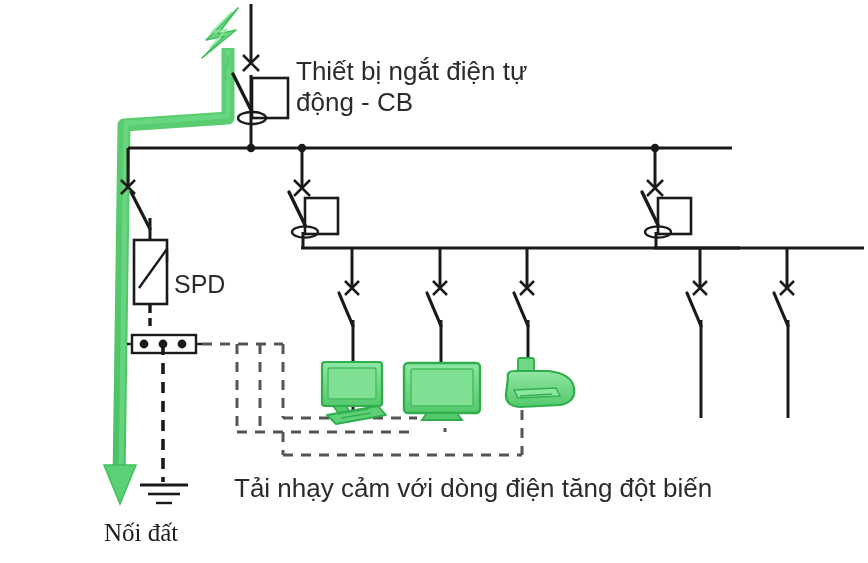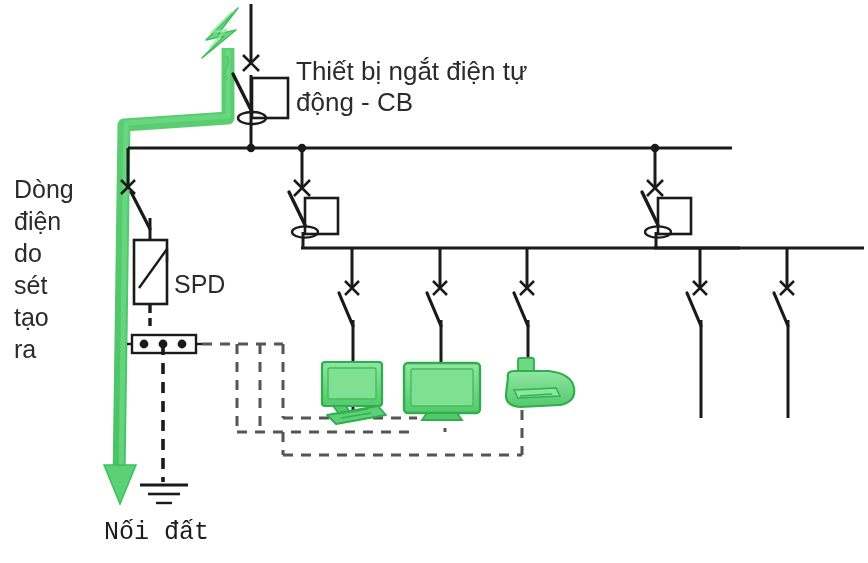--- a/index.html
+++ b/index.html
@@ -46,21 +46,21 @@
   #label-spd {
     left: 174px;
     top: 258px;
     font-size: 25px;
     margin-top: 12px;
   }
   #label-ground {
     left: 104px;
     top: 518px;
     font-size: 25px;
-    font-family: Liberation Mono, monospace;
+    font-family: Liberation Serif, serif;
     color: #1d1d1d;
   }
   #label-loads {
     left: 234px;
     top: 473px;
     font-size: 26px;
   }
 </style>
 </head>
 <body>
@@ -234,25 +234,20 @@
       <line x1="787" y1="248" x2="787" y2="286" stroke="#1a1a1a" stroke-width="3"></line>
       <path d="M780 281 L794 295 M794 281 L780 295" stroke="#1a1a1a" stroke-width="2.5"></path>
       <path d="M774 293 L788 326" stroke="#1a1a1a" stroke-width="3.2" stroke-linecap="round"></path>
       <line x1="788" y1="320" x2="788" y2="418" stroke="#1a1a1a" stroke-width="3"></line>
     </g>
   </svg>
 
   <div class="lbl" id="label-cb">Thiết bị ngắt điện tự
 động - CB</div>
 
-  <div class="lbl" id="label-lightning">Dòng
-điện
-do
-sét
-tạo
-ra</div>
 
   <div class="lbl" id="label-spd">SPD</div>
 
   <div class="lbl" id="label-ground">Nối đất</div>
 
+  <div class="lbl" id="label-loads">Tải nhạy cảm với dòng điện tăng đột biến</div>
 
 </div>
 
 </body></html>

